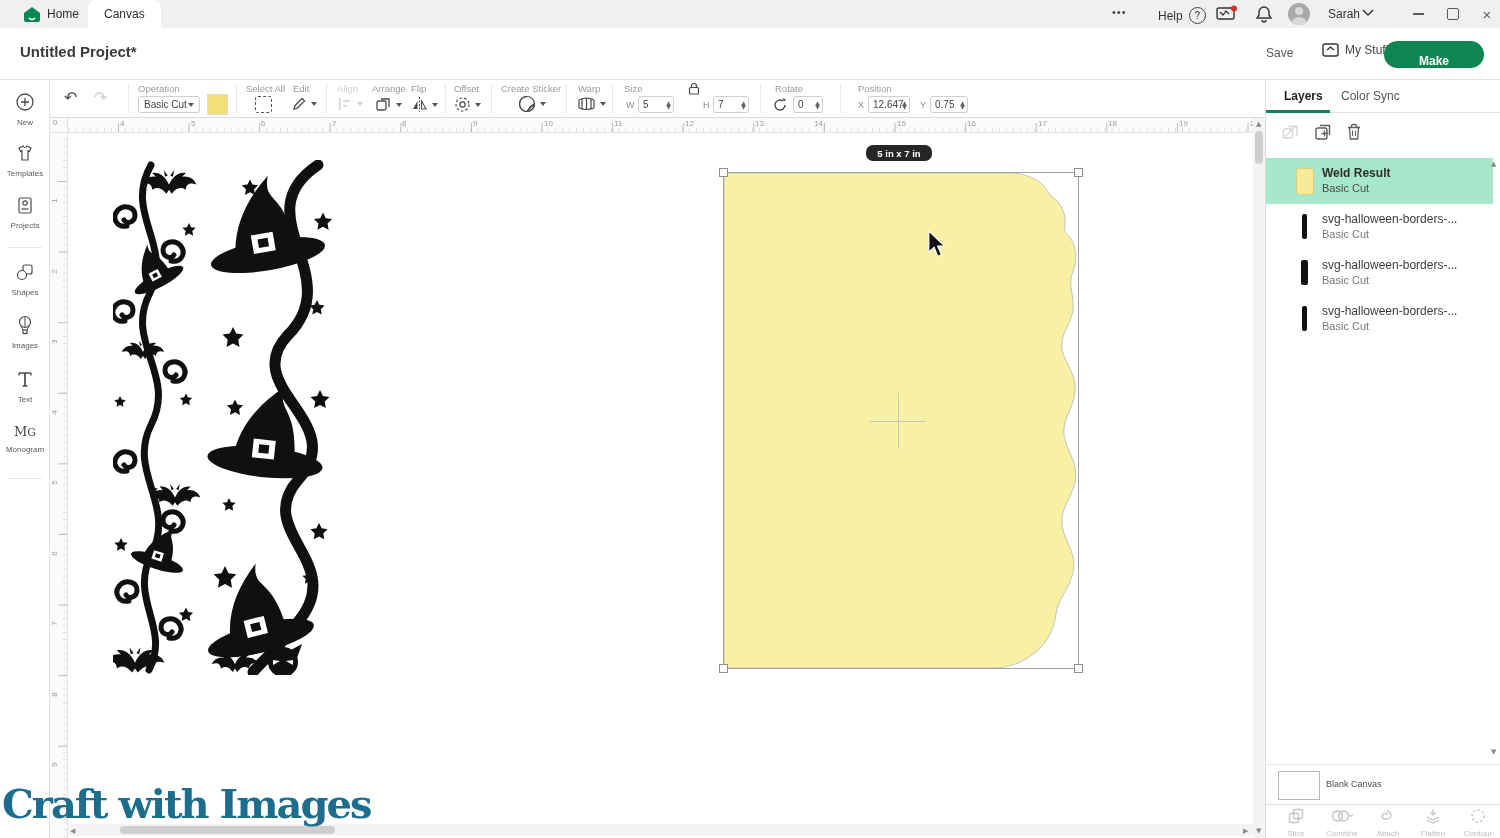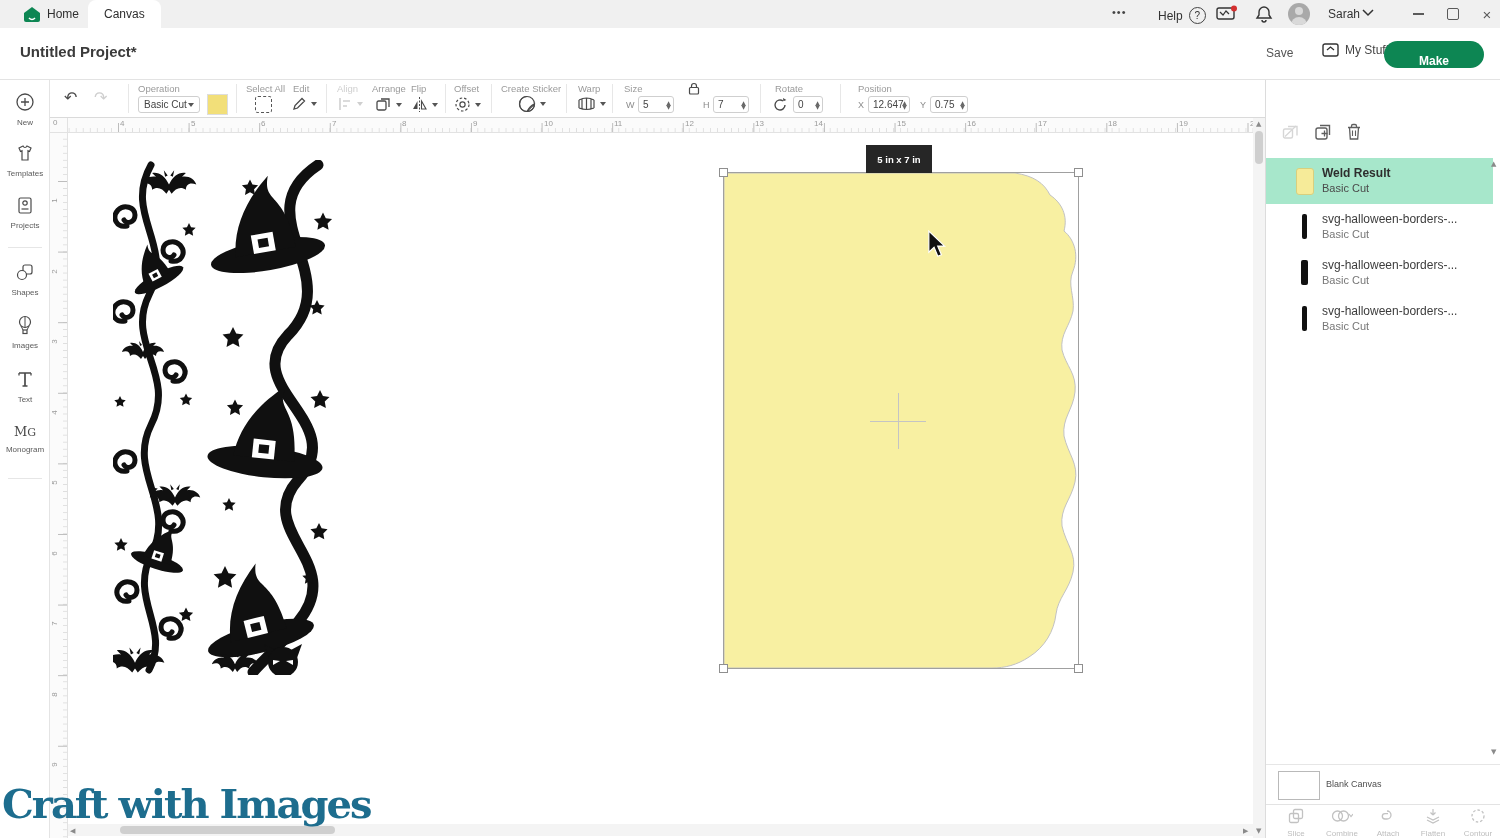--- a/index.html
+++ b/index.html
@@ -45,21 +45,21 @@
     background-image:linear-gradient(90deg,#bdbdbd 0 1px,transparent 1px),linear-gradient(90deg,#dedede 0 1px,transparent 1px);
     background-size:70.6px 9px,7.06px 4px;background-position:50px bottom,50px bottom;background-repeat:repeat-x;}
   #v-ruler{position:absolute;left:0;top:15px;width:18px;height:705px;background:#fbfbfb;border-right:1px solid #e2e2e2;box-sizing:border-box;
     background-image:linear-gradient(180deg,#bdbdbd 0 1px,transparent 1px),linear-gradient(180deg,#dedede 0 1px,transparent 1px);
     background-size:9px 70.6px,4px 7.06px;background-position:right 48px,right 48px;background-repeat:repeat-y;}
   .hrn{position:absolute;top:1px;font-size:8px;color:#9b9b9b;}
   .vrn{position:absolute;left:2px;font-size:8px;color:#9b9b9b;transform:rotate(-90deg);}
   
   #sel-box{position:absolute;left:673px;top:54px;width:354px;height:495px;border:1px solid #a0a0a0;box-sizing:content-box;}
   .handle{position:absolute;width:9px;height:9px;background:#fff;border:1px solid #8f8f8f;box-sizing:border-box;}
-  #size-tip{position:absolute;left:816px;top:27px;width:66px;height:28px;background:#262626;border-radius:0;
+  #size-tip{position:absolute;left:816px;top:27px;width:66px;height:16px;background:#262626;border-radius:7px;
             color:#fff;font-size:9.5px;font-weight:bold;display:flex;align-items:center;justify-content:center;}
   #crosshair{position:absolute;left:820px;top:275px;width:56px;height:56px;}
   #crosshair div{position:absolute;background:#c4c4c4;}
   
   .sb-track-v{position:absolute;background:#f4f4f4;}
   .sb-thumb{position:absolute;background:#cfcfcf;border-radius:5px;}
   .sb-arrow{position:absolute;font-size:7px;color:#8a8a8a;font-family:"DejaVu Sans",sans-serif;line-height:8px;}
   
   #logo{position:absolute;left:2px;top:780px;font-family:"DejaVu Serif",serif;font-weight:bold;
         font-size:40px;letter-spacing:-2px;color:#1d6d8e;z-index:60;}
@@ -484,20 +484,25 @@
     </div>
   </div>
 
   <svg id="cursor" width="20" height="28" viewBox="0 0 16 24">
     <path d="M1,1 L1,19 L5.5,14.8 L8.7,22.5 L11.8,21.2 L8.6,13.8 L14.5,13.8 Z" fill="#111" stroke="#fff" stroke-width="1"></path>
   </svg>
 
   <div id="logo">Craft with Images</div>
 
   <div id="rpanel">
+    <div id="rtabs">
+      <span class="rtab" style="left:18px;color:#222;font-weight:bold;">Layers</span>
+      <span class="rtab" style="left:75px;color:#555;">Color Sync</span>
+      <div id="tab-underline" style="background:#0d8653;"></div>
+    </div>
 
     <div id="layer-tools">
       <svg class="abs" style="left:16px;top:10px;" width="18" height="18" viewBox="0 0 18 18">
         <rect x="1.5" y="6" width="9" height="9" rx="1.5" fill="none" stroke="#d6d6d6" stroke-width="1.4"></rect>
         <path d="M6 3.5 h9 v9" fill="none" stroke="#d6d6d6" stroke-width="1.4"></path>
         <path d="M3 13.5 L14 3" stroke="#d6d6d6" stroke-width="1.2"></path>
       </svg>
       <svg class="abs" style="left:48px;top:10px;" width="18" height="18" viewBox="0 0 18 18">
         <rect x="2" y="5" width="11" height="11" rx="2" fill="none" stroke="#5f5f5f" stroke-width="1.4"></rect>
         <path d="M6 2.5 h9.5 v9.5" fill="none" stroke="#5f5f5f" stroke-width="1.4"></path>

